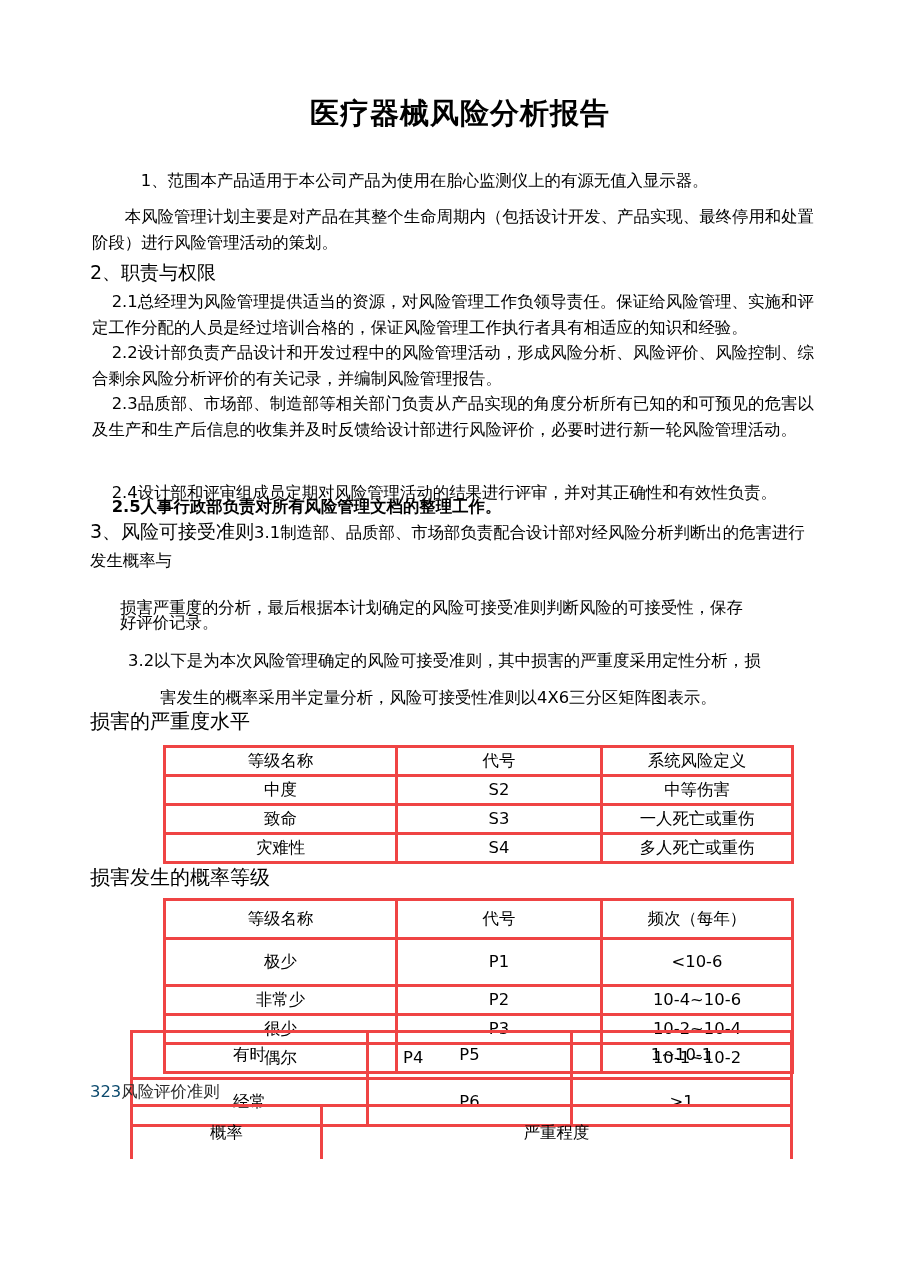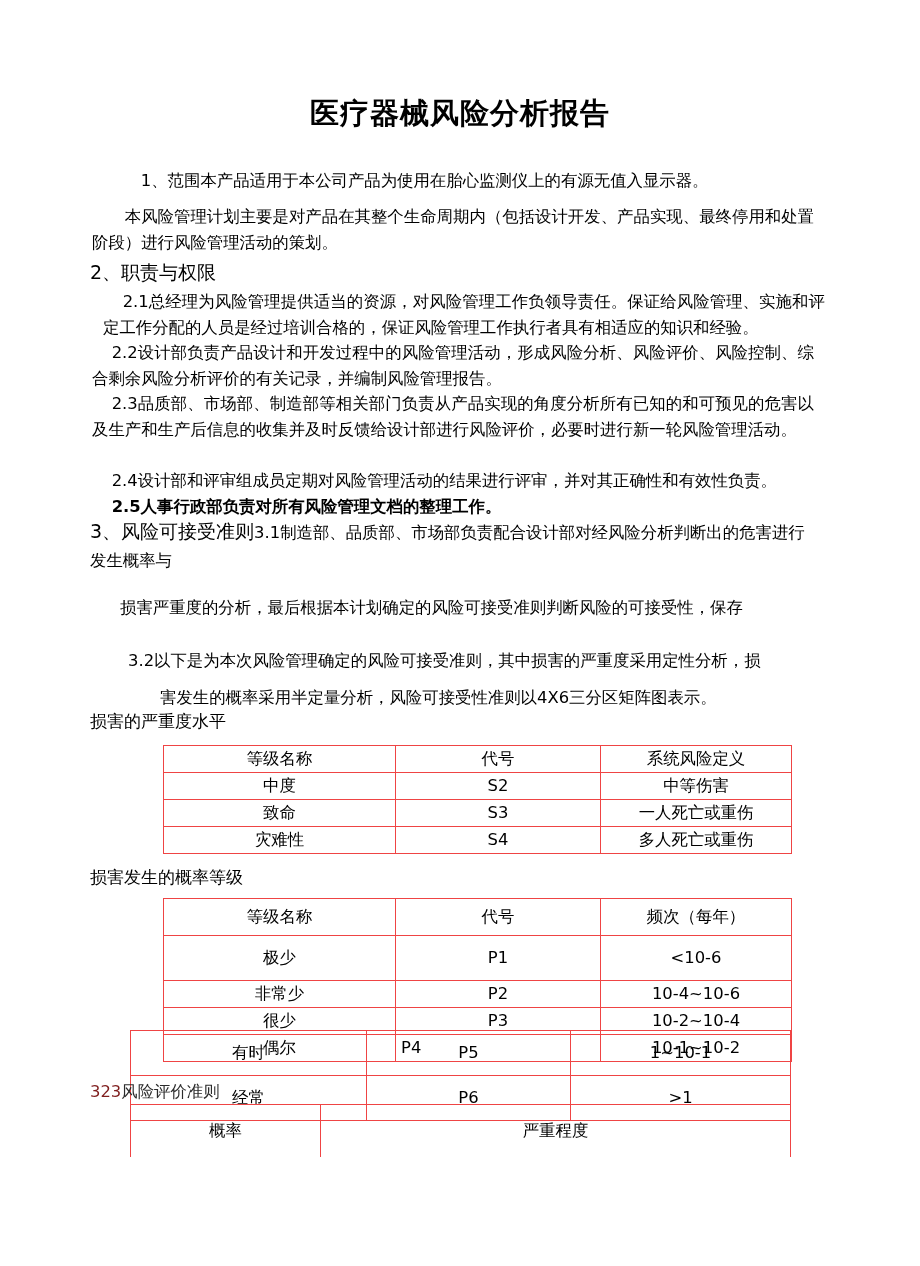--- a/index.html
+++ b/index.html
@@ -54,34 +54,34 @@
   }
   .heading .h-run {
     font-size: 19px;
   }
   .heading .h-tail {
     font-size: 16.4px;
   }
 
   .sec-label {
     position: absolute;
-    font-size: 17px;
+    font-size: 20px;
     line-height: 22px;
   }
 
   
   .tbl {
     position: absolute;
     border-collapse: collapse;
     table-layout: fixed;
     font-size: 16.4px;
     background: transparent;
   }
   .tbl td {
-    border: 1px solid #ef4444;
+    border: 3px solid #ef4444;
     text-align: center;
     vertical-align: middle;
     padding: 0 4px;
     height: 26px;
     line-height: 26px;
     white-space: nowrap;
     overflow: hidden;
     margin-top: 40px;
   }
   .tbl td.left-align {
@@ -116,52 +116,53 @@
 
   
   .float-label {
     position: absolute;
     font-size: 16.4px;
     line-height: 20px;
     white-space: nowrap;
     color: #2b2b2b;
   }
   .float-label .num {
-    color: #7f1d1d;
+    color: #0c4a6e;
   }
 </style>
 </head>
 <body>
 
 <div class="page">
 
   <div class="doc-title">医疗器械风险分析报告</div>
 
   <div class="para p-indent2" style="left:108px; top:168px; width:706px;">1、范围本产品适用于本公司产品为使用在胎心监测仪上的有源无值入显示器。</div>
 
   <div class="para p-indent2" style="left:92px; top:204px; width:722px;">本风险管理计划主要是对产品在其整个生命周期内（包括设计开发、产品实现、最终停用和处置阶段）进行风险管理活动的策划。</div>
 
   <div class="heading" style="left:90px; top:259px; width:724px;">2、职责与权限</div>
 
-  <div class="para p-indent1" style="left:92px; top:289px; width:722px;margin-left:11px;">2.1总经理为风险管理提供适当的资源，对风险管理工作负领导责任。保证给风险管理、实施和评定工作分配的人员是经过培训合格的，保证风险管理工作执行者具有相适应的知识和经验。</div>
+  <div class="para p-indent1" style="left:92px; top:289px; width:722px;">2.1总经理为风险管理提供适当的资源，对风险管理工作负领导责任。保证给风险管理、实施和评定工作分配的人员是经过培训合格的，保证风险管理工作执行者具有相适应的知识和经验。</div>
 
   <div class="para p-indent1" style="left:92px; top:340px; width:722px;">2.2设计部负责产品设计和开发过程中的风险管理活动，形成风险分析、风险评价、风险控制、综合剩余风险分析评价的有关记录，并编制风险管理报告。</div>
 
   <div class="para p-indent1" style="left:92px; top:391px; width:722px;">2.3品质部、市场部、制造部等相关部门负责从产品实现的角度分析所有已知的和可预见的危害以及生产和生产后信息的收集并及时反馈给设计部进行风险评价，必要时进行新一轮风险管理活动。</div>
 
-  <div class="para p-indent1" style="left:92px; top:468px; width:722px;">2.4设计部和评审组成员定期对风险管理活动的结果进行评审，并对其正确性和有效性负责。</div>
+  <div class="para p-indent1" style="left:92px; top:480px; width:722px;">2.4设计部和评审组成员定期对风险管理活动的结果进行评审，并对其正确性和有效性负责。</div>
 
   <div class="para p-indent1" style="left:92px; top:494px; width:722px;font-weight:bold;">2.5人事行政部负责对所有风险管理文档的整理工作。</div>
 
   <div class="heading" style="left:90px; top:518px; width:728px;">
     <span class="h-run">3、风险可接受准则</span><span class="h-tail">3.1制造部、品质部、市场部负责配合设计部对经风险分析判断出的危害进行发生概率与</span>
   </div>
 
   <div class="para" style="left:120px; top:595px; width:690px;">损害严重度的分析，最后根据本计划确定的风险可接受准则判断风险的可接受性，保存</div>
 
+  <div class="para" style="left:120px; top:610px; width:690px;">好评价记录。</div>
 
   <div class="para" style="left:128px; top:648px; width:686px;">3.2以下是为本次风险管理确定的风险可接受准则，其中损害的严重度采用定性分析，损</div>
 
   <div class="para" style="left:160px; top:685px; width:654px;">害发生的概率采用半定量分析，风险可接受性准则以4X6三分区矩阵图表示。</div>
 
   <div class="sec-label" style="left:90px; top:710px;">损害的严重度水平</div>
 
   <table class="tbl" id="table-severity">
     <colgroup>
       <col style="width:232px">

